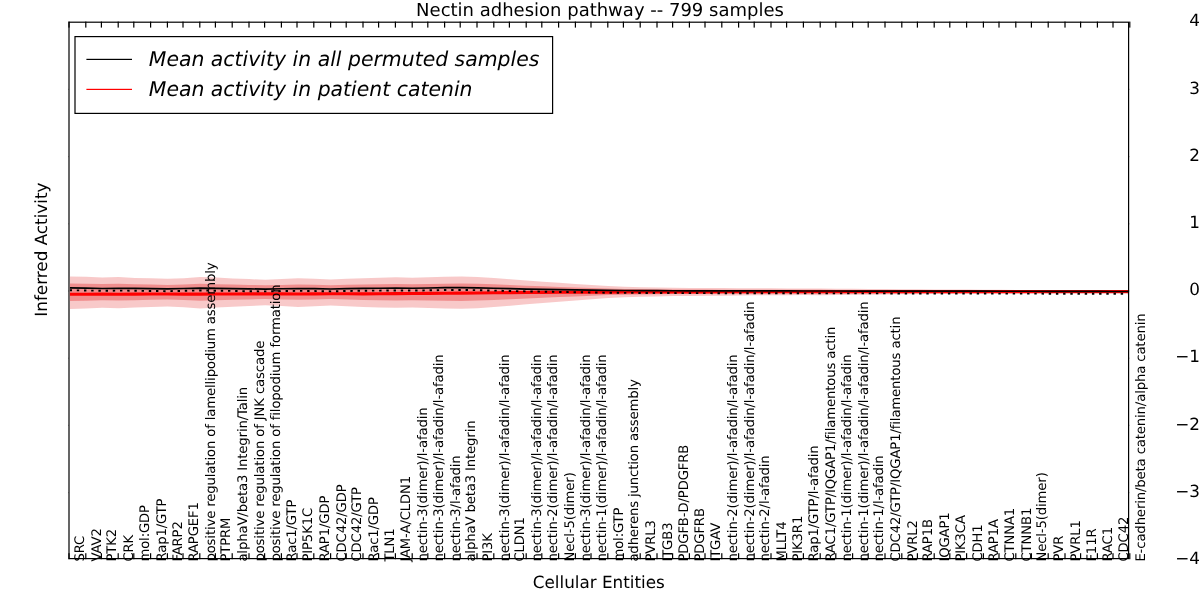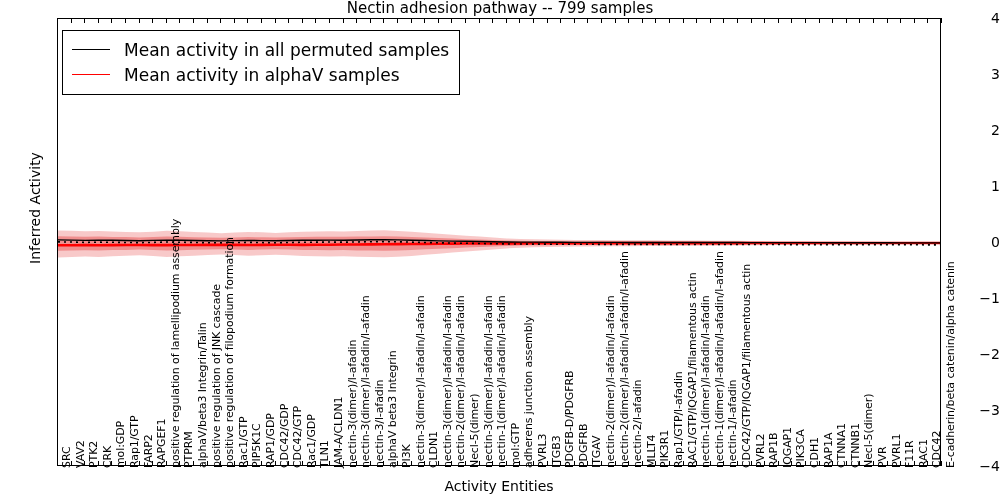--- a/index.html
+++ b/index.html
@@ -140,20 +140,21 @@
   }
   .legend-box {
     position: absolute;
     left: 62px;
     top: 30px;
     border: 1px solid #000;
     background: #ffffff;
     padding: 6px 10px 7px 9px;
     box-sizing: border-box;
     z-index: 20;
+    font-style: italic;
   }
   .legend-row {
     display: flex;
     align-items: center;
     height: 25px;
   }
   .legend-swatch {
     width: 38px;
     height: 0;
     border-top-width: 1.6px;
@@ -405,26 +406,26 @@
       <div class="xtick-mark-top" style="left: 914px;"></div>
       <div class="xtick-label" style="left: 918px; top: 468px;">RAC1</div>
       <div class="xtick-mark" style="left: 927px;"></div>
       <div class="xtick-mark-top" style="left: 927px;"></div>
       <div class="xtick-label" style="left: 931px; top: 468px;">CDC42</div>
       <div class="xtick-mark" style="left: 941px;"></div>
       <div class="xtick-mark-top" style="left: 941px;"></div>
       <div class="xtick-label" style="left: 945px; top: 468px;">E-cadherin/beta catenin/alpha catenin</div>
     </div>
 
-  <div id="x-axis-label">Activity Entities</div>
+  <div id="x-axis-label">Cellular Entities</div>
 
   <div class="legend-box">
     <div class="legend-row">
       <span class="legend-swatch" style="border-top-color:#000000"></span>
       <span class="legend-text">Mean activity in all permuted samples</span>
     </div>
     <div class="legend-row">
       <span class="legend-swatch" style="border-top-color:#ff0000"></span>
-      <span class="legend-text">Mean activity in alphaV samples</span>
+      <span class="legend-text">Mean activity in patient catenin</span>
     </div>
   </div>
 
 </div>
 
 </body></html>

